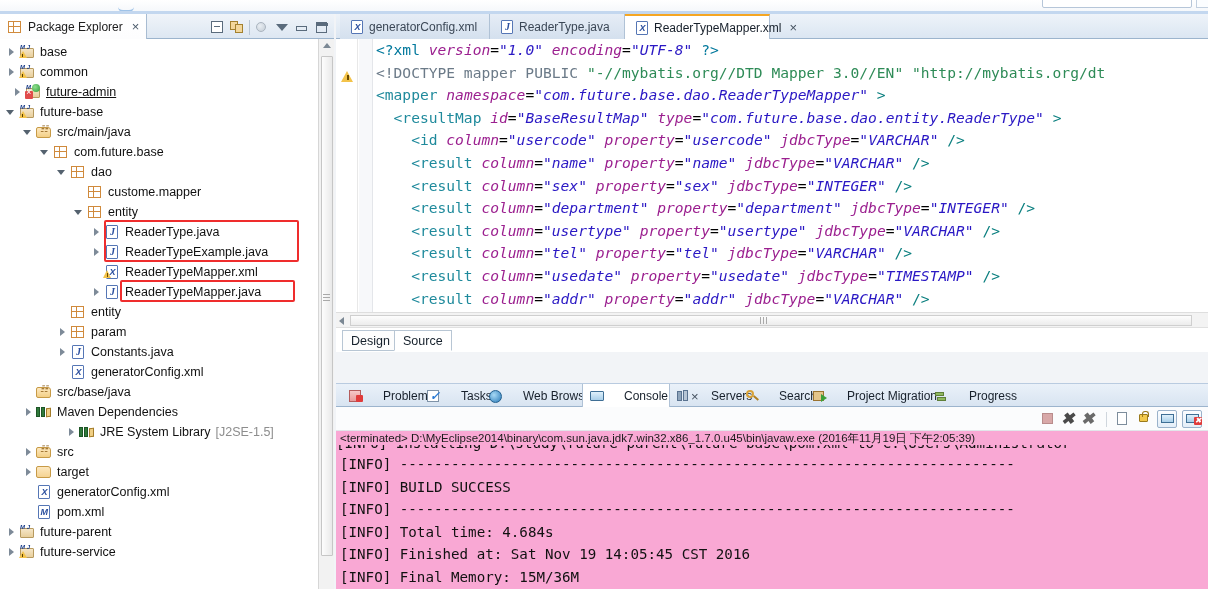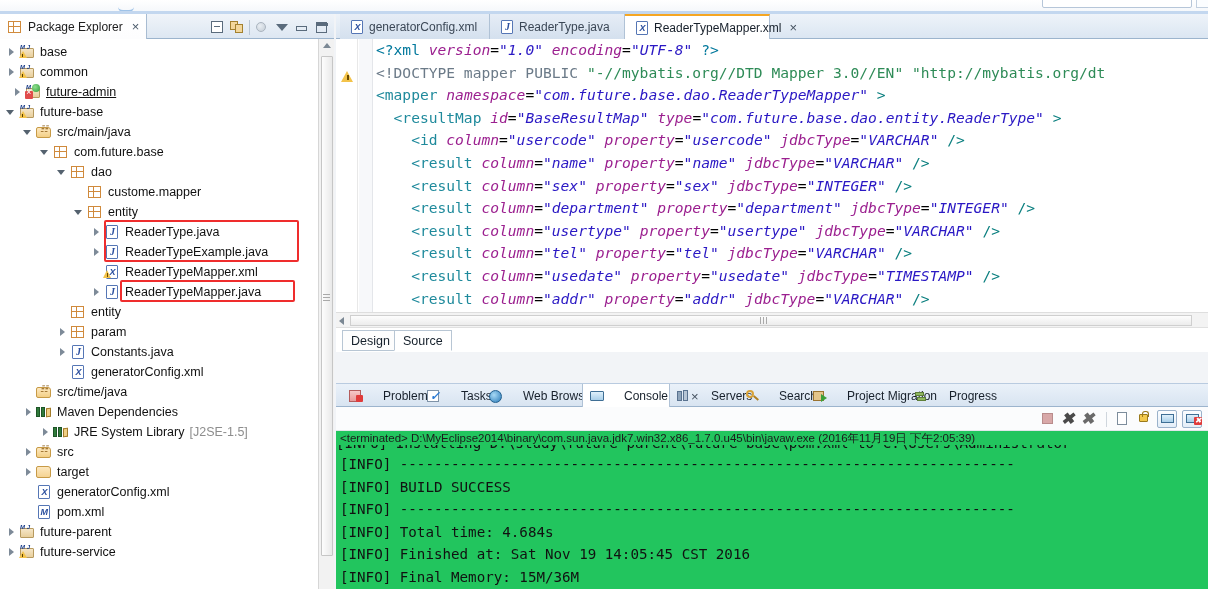--- a/index.html
+++ b/index.html
@@ -238,21 +238,21 @@
     padding:0 7px;font-size:12px;color:#17202b;white-space:nowrap;
   }
   .cn-tab.active{ background:#ffffff; border-left:1px solid #b0c2d6; border-right:1px solid #b0c2d6;}
   .cn-toolbar{
     position:absolute;left:0;top:24px;width:872px;height:24px;background:#fbfcfd;
     border-bottom:1px solid #e2e6ea;
   }
   .cn-toolbar .tools{position:absolute;right:6px;top:3px;display:flex;align-items:center;gap:5px;}
   .cn-sep{width:1px;height:15px;background:#cfd6dd;margin:0 3px;}
   .cn-body{
-    position:absolute;left:0;top:48px;width:872px;height:158px;background:#22c55e;
+    position:absolute;left:0;top:48px;width:872px;height:158px;background:#f9a8d4;
     overflow:hidden;
   }
   .cn-head{
     position:absolute;left:4px;top:0px;font-size:11.5px;color:#1b1b1b;white-space:nowrap;
     font-family:"Liberation Sans",sans-serif;
   }
   .cn-lines{
     position:absolute;left:4px;top:14px;width:866px;
     font-family:"DejaVu Sans Mono","Liberation Mono",monospace;
     font-size:14.2px;line-height:22.5px;color:#111; white-space:pre;
@@ -518,34 +518,34 @@
         <div class="row" style="padding-left: 23px;">
           <span class="arrow "></span>
           <span class="ticon">
             <span class="gi">
               <i class="srcfolder">
                 <i class="f"></i>
                 <i class="pk">☷</i>
               </i>
             </span>
           </span>
-          <span class="lbl">src/time/java</span>
+          <span class="lbl">src/base/java</span>
         </div>
         <div class="row" style="padding-left: 23px;">
           <span class="arrow closed"></span>
           <span class="ticon">
             <span class="gi lib">
               <i class="b1"></i>
               <i class="b2"></i>
               <i class="b3"></i>
             </span>
           </span>
           <span class="lbl">Maven Dependencies</span>
         </div>
-        <div class="row" style="padding-left: 40px;">
+        <div class="row" style="padding-left: 40px; margin-left: 26px;">
           <span class="arrow closed"></span>
           <span class="ticon">
             <span class="gi lib">
               <i class="b1"></i>
               <i class="b2"></i>
               <i class="b3"></i>
             </span>
           </span>
           <span class="lbl">JRE System Library</span>
           <span class="lbl dim" style="margin-left: 5px;">[J2SE-1.5]</span>
@@ -695,21 +695,21 @@
           <span>Servers</span>
         </div>
         <div class="cn-tab" style="left: 402px; width: 68px;">
           <span class="i16"><i class="i-search"><i class="mag"></i><i class="hd"></i></i></span>
           <span>Search</span>
         </div>
         <div class="cn-tab" style="left: 470px; width: 122px;">
           <span class="i16"><i class="i-migr"><i class="box"></i><i class="ar"></i></i></span>
           <span>Project Migration</span>
         </div>
-        <div class="cn-tab" style="left: 572px; width: 80px;">
+        <div class="cn-tab" style="left: 592px; width: 80px;">
           <span class="i16"><i class="i-prog"><i class="b1"></i><i class="b2"></i></i></span>
           <span>Progress</span>
         </div>
       </div>
 
     <div class="cn-toolbar">
       <div class="tools">
         <span class="tool-ic">
             <i class="ti-stop"></i>
           </span>

